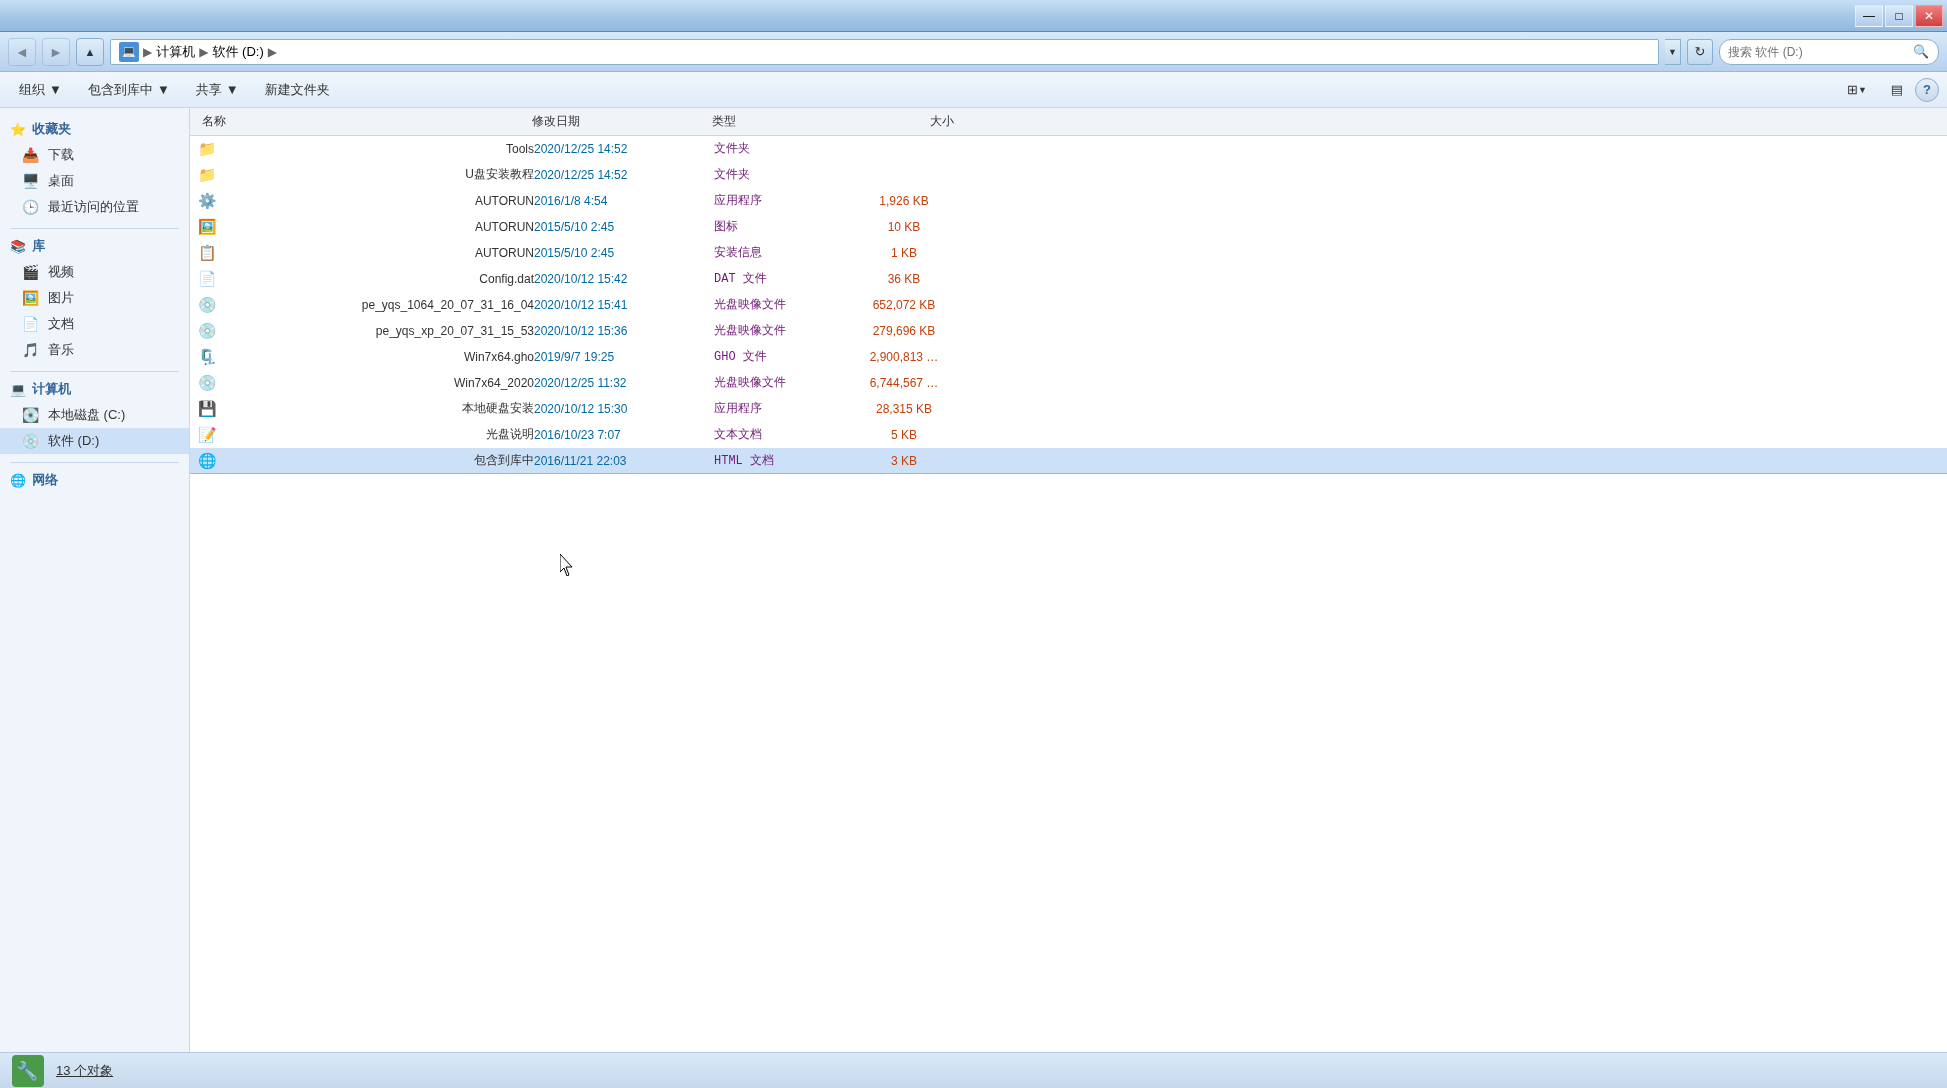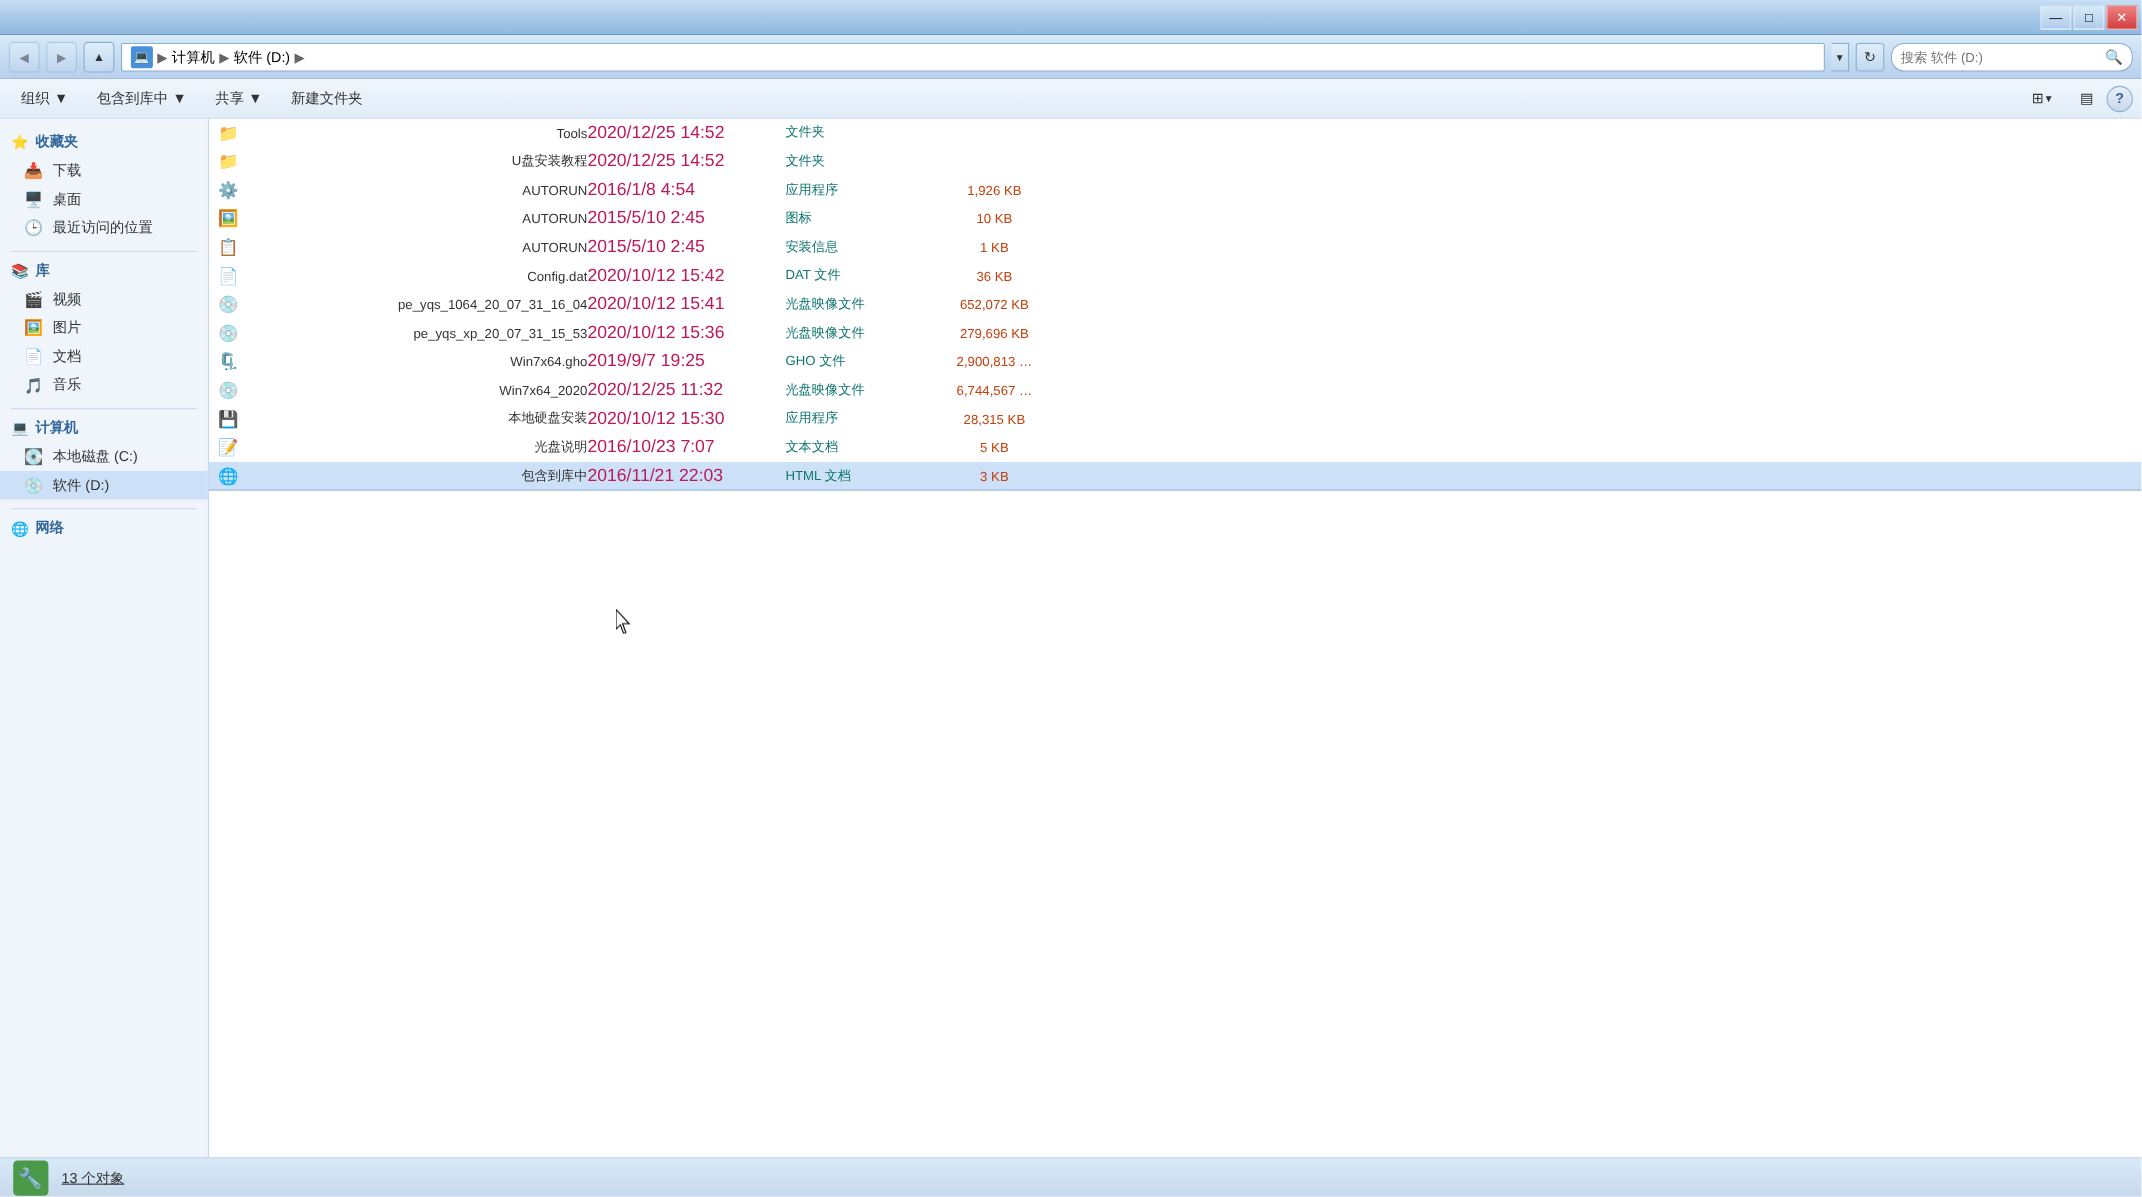--- a/index.html
+++ b/index.html
@@ -198,22 +198,22 @@
       border-bottom: 1px solid transparent;
     }
     .file-row.selected { background: #cce0f8; border-bottom-color: #9ab8d8; }
     .file-icon {
       width: 20px; height: 20px; margin-right: 6px;
       flex-shrink: 0;
       display: flex; align-items: center; justify-content: center;
       font-size: 15px;
     }
     .file-name { width: 310px; font-size: 12px; color: #333; overflow: hidden; text-overflow: ellipsis; white-space: nowrap; text-align: right; }
-    .file-date { width: 180px; font-size: 16px; color: #be185d; }
-    .file-type { width: 130px; font-size: 12px; color: #0f766e; }
+    .file-date { width: 180px; font-size: 12px; color: #0369a1; }
+    .file-type { width: 130px; font-size: 12px; color: #701a75; font-family: Liberation Mono, monospace; }
     .file-size { width: 120px; font-size: 12px; color: #c2410c; text-align: center; }
 
     
     .status-bar {
       height: 36px;
       background: linear-gradient(to bottom, #d8eaf8, #c8d8ec);
       border-top: 1px solid #b0c8e4;
       display: flex;
       align-items: center;
       padding: 0 12px;
@@ -367,20 +367,26 @@
     <div class="sidebar-section">
       <div class="sidebar-header">
         <span>🌐</span>
         <span>网络</span>
       </div>
     </div>
   </div>
 
   <div class="file-area">
 
+    <div class="column-header">
+      <span class="col-name">名称</span>
+      <span class="col-date">修改日期</span>
+      <span class="col-type">类型</span>
+      <span class="col-size">大小</span>
+    </div>
 
     <div class="file-list" id="file-list-container">
     <div class="file-row">
     <div class="file-icon">📁</div>
     <div class="file-name">Tools</div>
     <div class="file-date">2020/12/25 14:52</div>
     <div class="file-type">文件夹</div>
     <div class="file-size"></div>
   </div>
         <div class="file-row">

